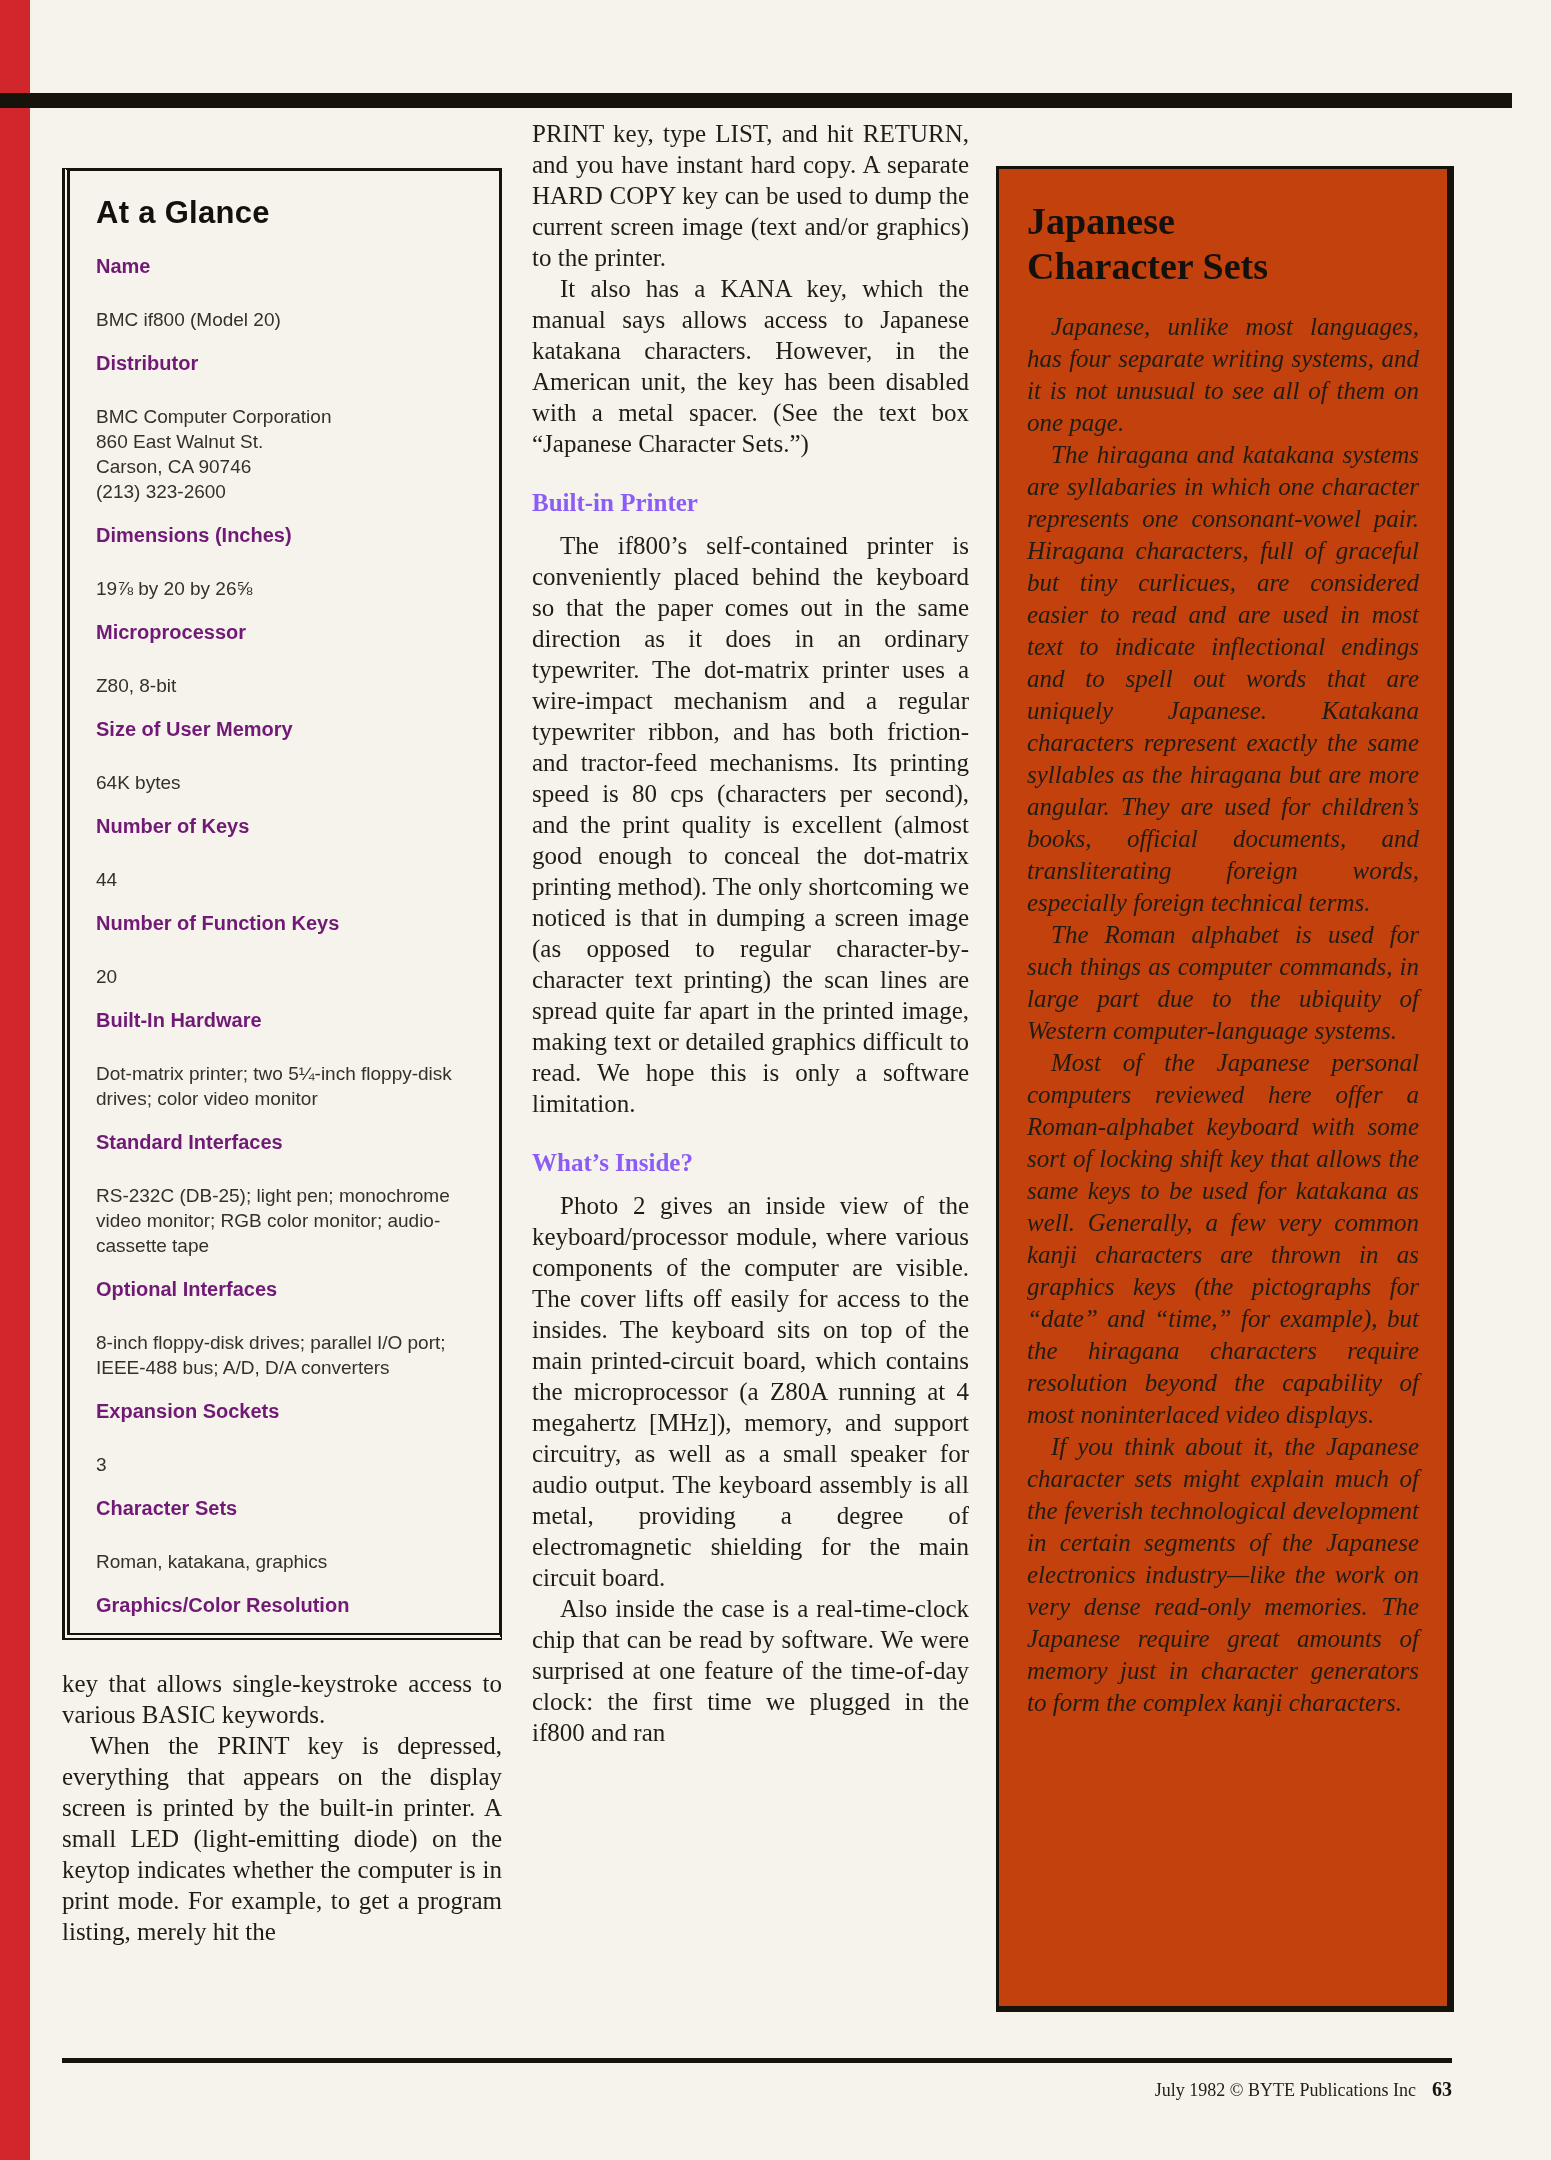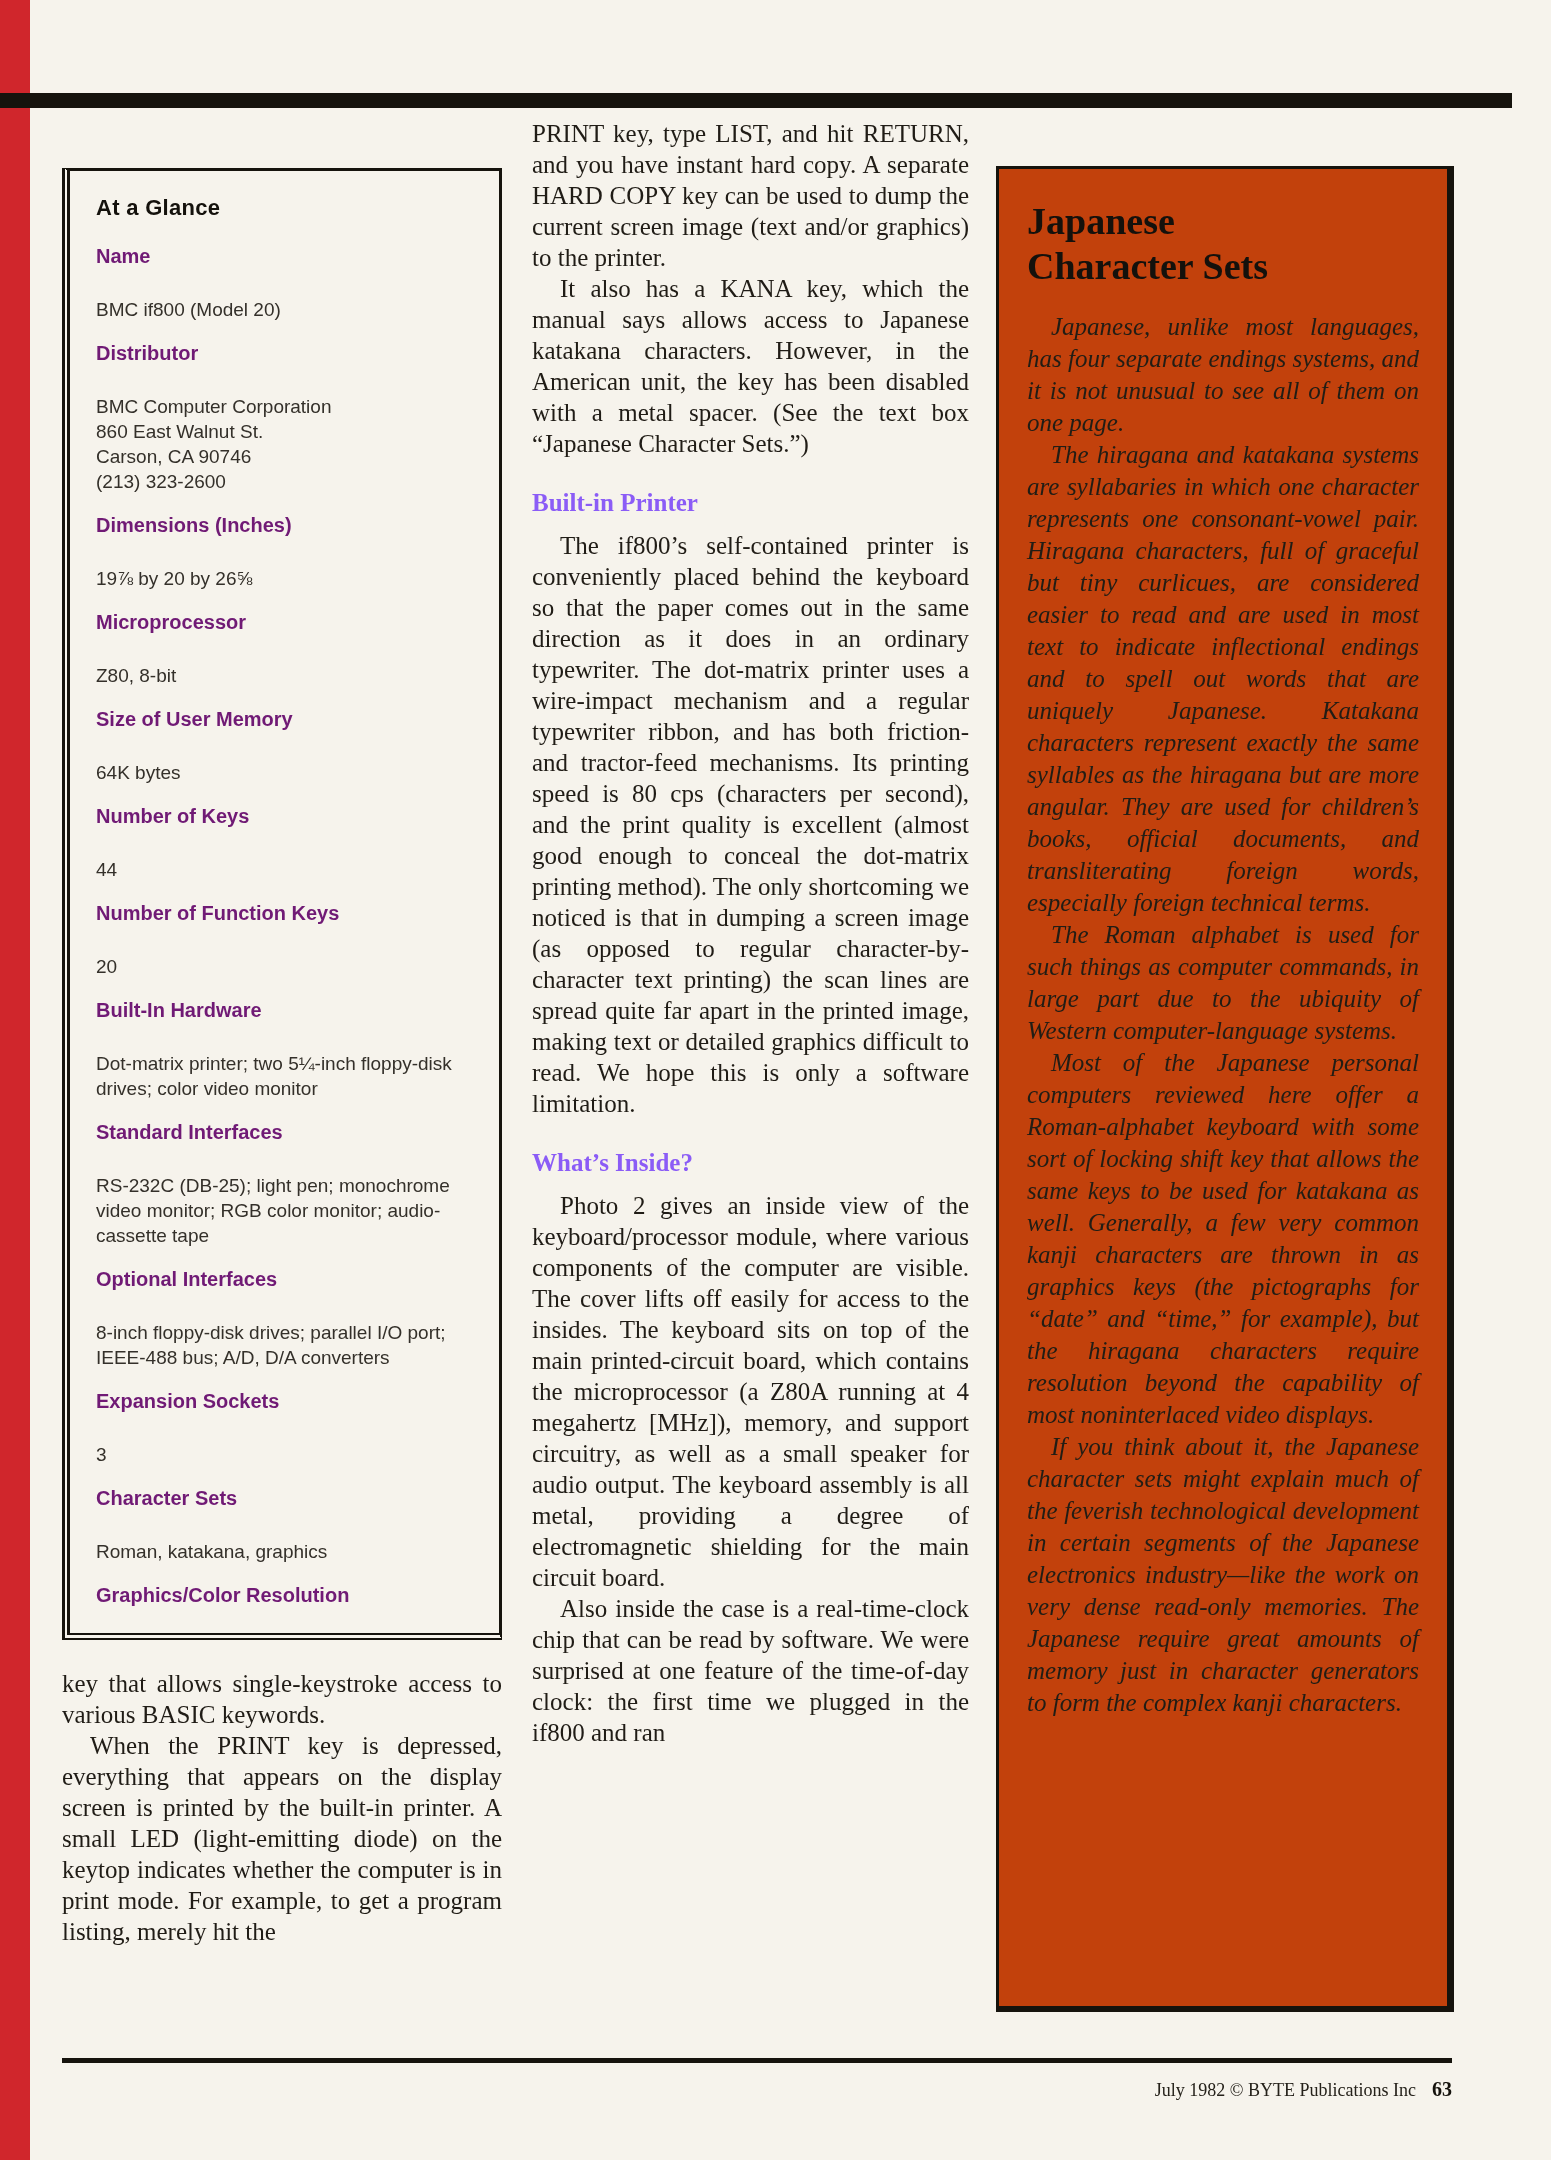--- a/index.html
+++ b/index.html
@@ -31,21 +31,21 @@
     position:absolute; left:62px; top:168px; width:440px; height:1472px;
     border:3px solid #16130d;
     border-left:8px double #16130d;
     border-bottom:7px double #16130d;
     padding:24px 26px;
     background:#f6f3ec;
     font-family:"Liberation Sans", sans-serif;
     overflow:hidden;
   }
   .glance-title {
-    font-size:22px; font-weight:bold; color:#14110c;
+    font-size:31px; font-weight:bold; color:#14110c;
     margin-bottom:22px; letter-spacing:0.3px;
   }
   .glance-entry { margin-bottom:18px; }
   .glance-entry-label {
     font-weight:bold; font-size:20px; line-height:26px; color:#701a75;
   }
   .glance-entry-value {
     font-size:19px; line-height:25px; color:#34302a;
     white-space:pre-line;
     margin-top:28px;
@@ -200,21 +200,21 @@
     <p>The if800’s self-contained printer is conveniently placed behind the keyboard so that the paper comes out in the same direction as it does in an ordinary typewriter. The dot-matrix printer uses a wire-impact mechanism and a regular typewriter ribbon, and has both friction- and tractor-feed mechanisms. Its printing speed is 80 cps (characters per second), and the print quality is excellent (almost good enough to conceal the dot-matrix printing method). The only shortcoming we noticed is that in dumping a screen image (as opposed to regular character-by-character text printing) the scan lines are spread quite far apart in the printed image, making text or detailed graphics difficult to read. We hope this is only a software limitation.</p>
     <h3>What’s Inside?</h3>
     <p>Photo 2 gives an inside view of the keyboard/processor module, where various components of the computer are visible. The cover lifts off easily for access to the insides. The keyboard sits on top of the main printed-circuit board, which contains the microprocessor (a Z80A running at 4 megahertz [MHz]), memory, and support circuitry, as well as a small speaker for audio output. The keyboard assembly is all metal, providing a degree of electromagnetic shielding for the main circuit board.</p>
     <p>Also inside the case is a real-time-clock chip that can be read by software. We were surprised at one feature of the time-of-day clock: the first time we plugged in the if800 and ran</p>
   </div>
 
   <aside class="jp-box">
     <h2 class="jp-title">Japanese Character Sets</h2>
     <div>
 
-        <p>Japanese, unlike most languages, has four separate endings systems, and it is not unusual to see all of them on one page.</p>
+        <p>Japanese, unlike most languages, has four separate writing systems, and it is not unusual to see all of them on one page.</p>
 
 
         <p>The hiragana and katakana systems are syllabaries in which one character represents one consonant-vowel pair. Hiragana characters, full of graceful but tiny curlicues, are considered easier to read and are used in most text to indicate inflectional endings and to spell out words that are uniquely Japanese. Katakana characters represent exactly the same syllables as the hiragana but are more angular. They are used for children’s books, official documents, and transliterating foreign words, especially foreign technical terms.</p>
 
         <p>The Roman alphabet is used for such things as computer commands, in large part due to the ubiquity of Western computer-language systems.</p>
 
         <p>Most of the Japanese personal computers reviewed here offer a Roman-alphabet keyboard with some sort of locking shift key that allows the same keys to be used for katakana as well. Generally, a few very common kanji characters are thrown in as graphics keys (the pictographs for “date” and “time,” for example), but the hiragana characters require resolution beyond the capability of most noninterlaced video displays.</p>
 
         <p>If you think about it, the Japanese character sets might explain much of the feverish technological development in certain segments of the Japanese electronics industry—like the work on very dense read-only memories. The Japanese require great amounts of memory just in character generators to form the complex kanji characters.</p>
       </div>

